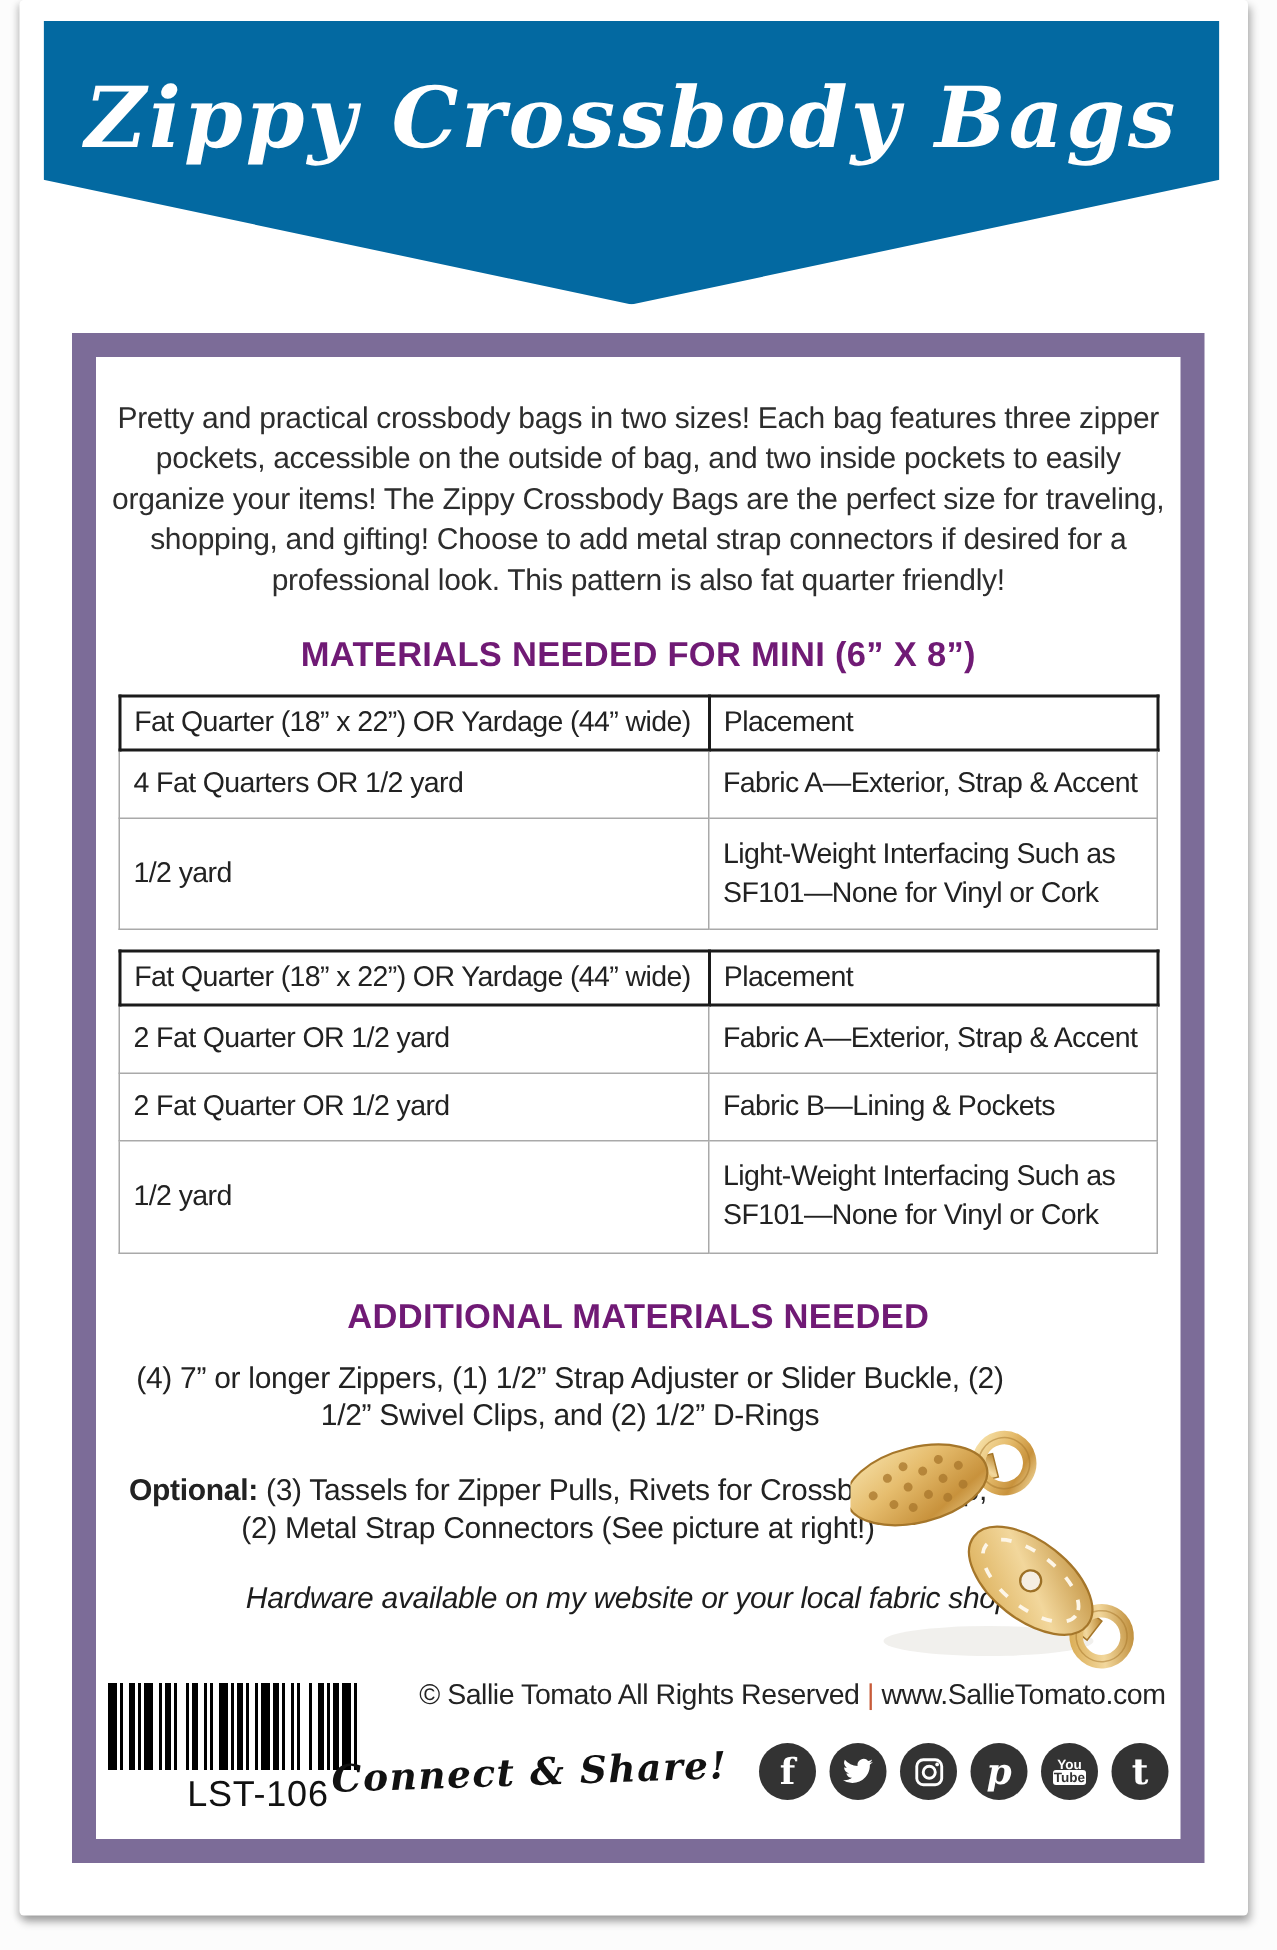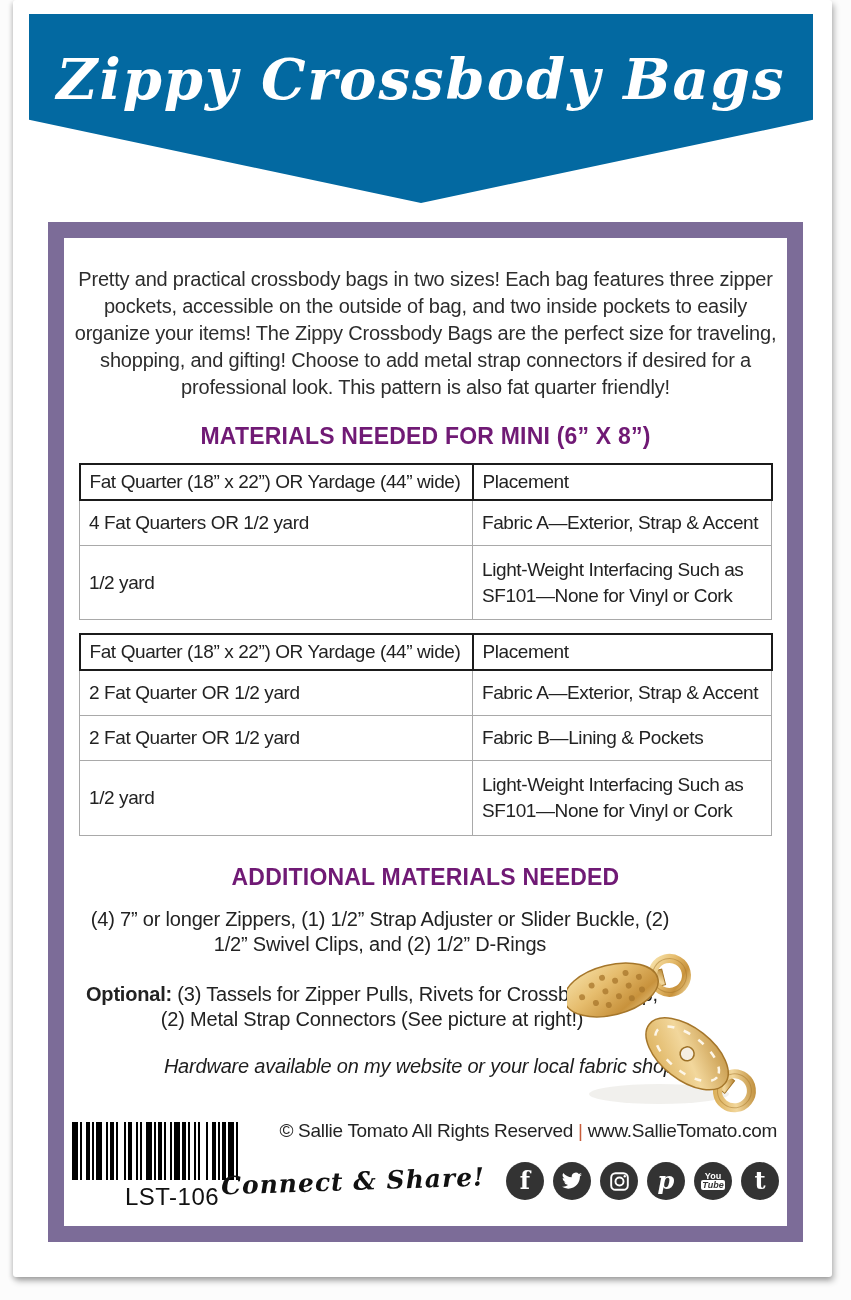--- a/index.html
+++ b/index.html
@@ -304,21 +304,21 @@
             <svg width="21" height="21" viewBox="0 0 24 24" fill="none" stroke="#ffffff" stroke-width="2.2">
               <rect x="2.5" y="2.5" width="19" height="19" rx="5"></rect>
               <circle cx="12" cy="12" r="4.6"></circle>
               <circle cx="18" cy="6" r="1.4" fill="#ffffff" stroke="none"></circle>
             </svg>
           </span>
           <span class="social">
               <span class="glyph-letter" style="font-style:italic">p</span>
             </span>
           <span class="social">
-            <span class="yt"><span>You</span><br><span style="background:#fff;color:#333;border-radius:2px;padding:0 1px;font-style:italic;">Tube</span></span>
+            <span class="yt"><span>You</span><br><span style="background:#fff;color:#333;border-radius:2px;padding:0 1px;">Tube</span></span>
           </span>
           <span class="social">
               <span class="glyph-letter">t</span>
             </span>
         </div>
       </div>
 
     </div>
   </div>
 </div>

